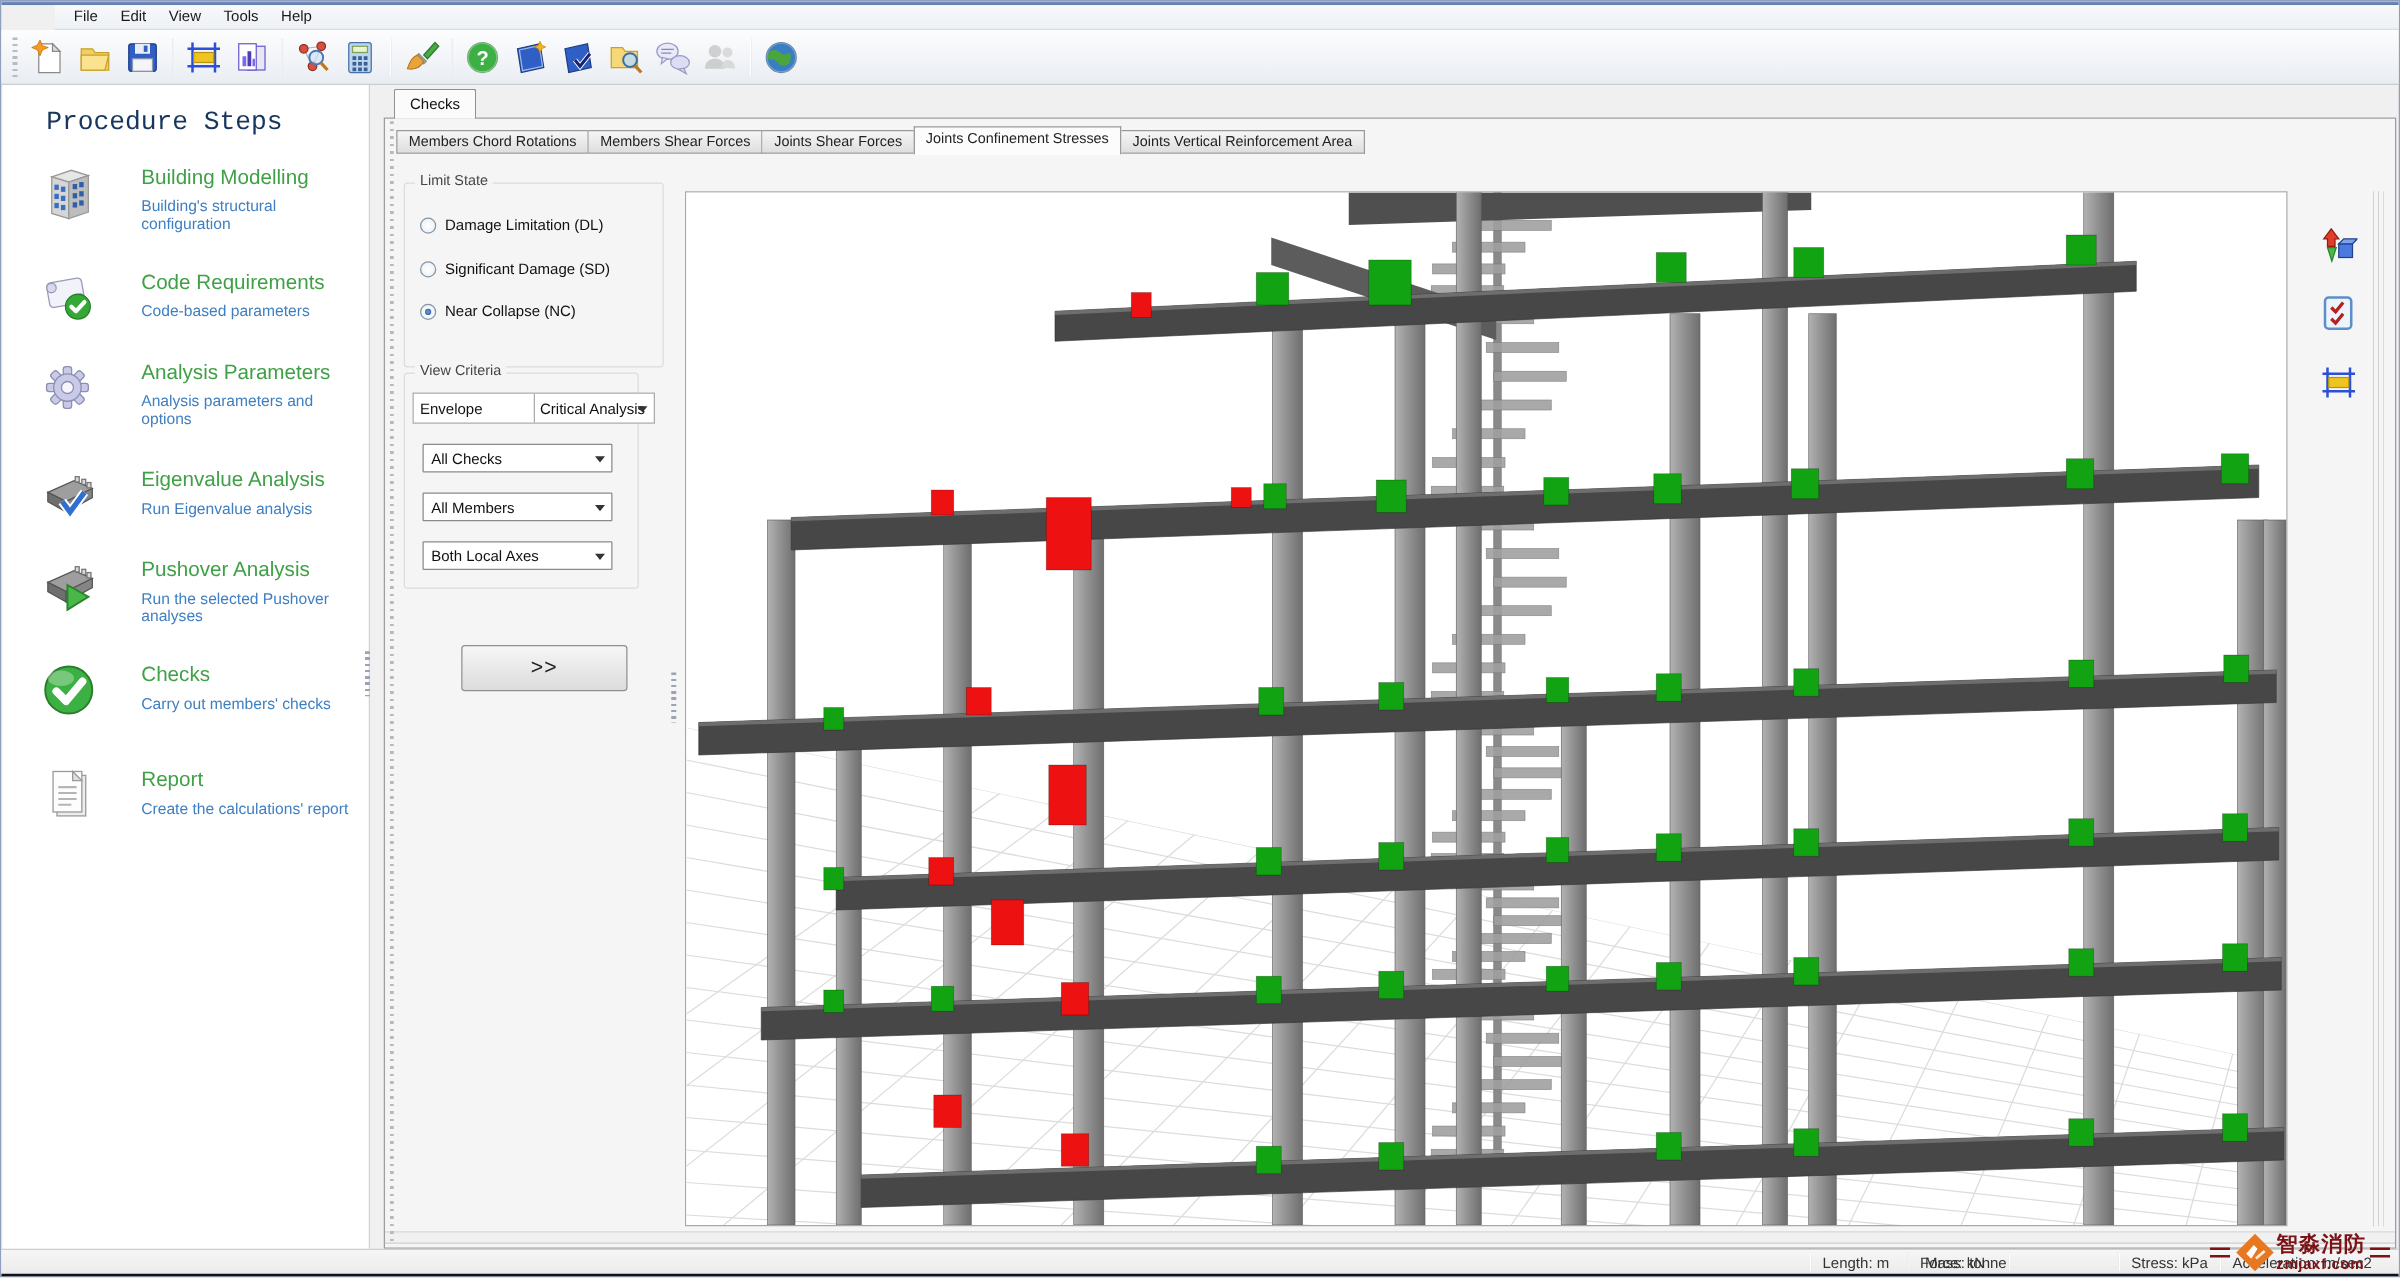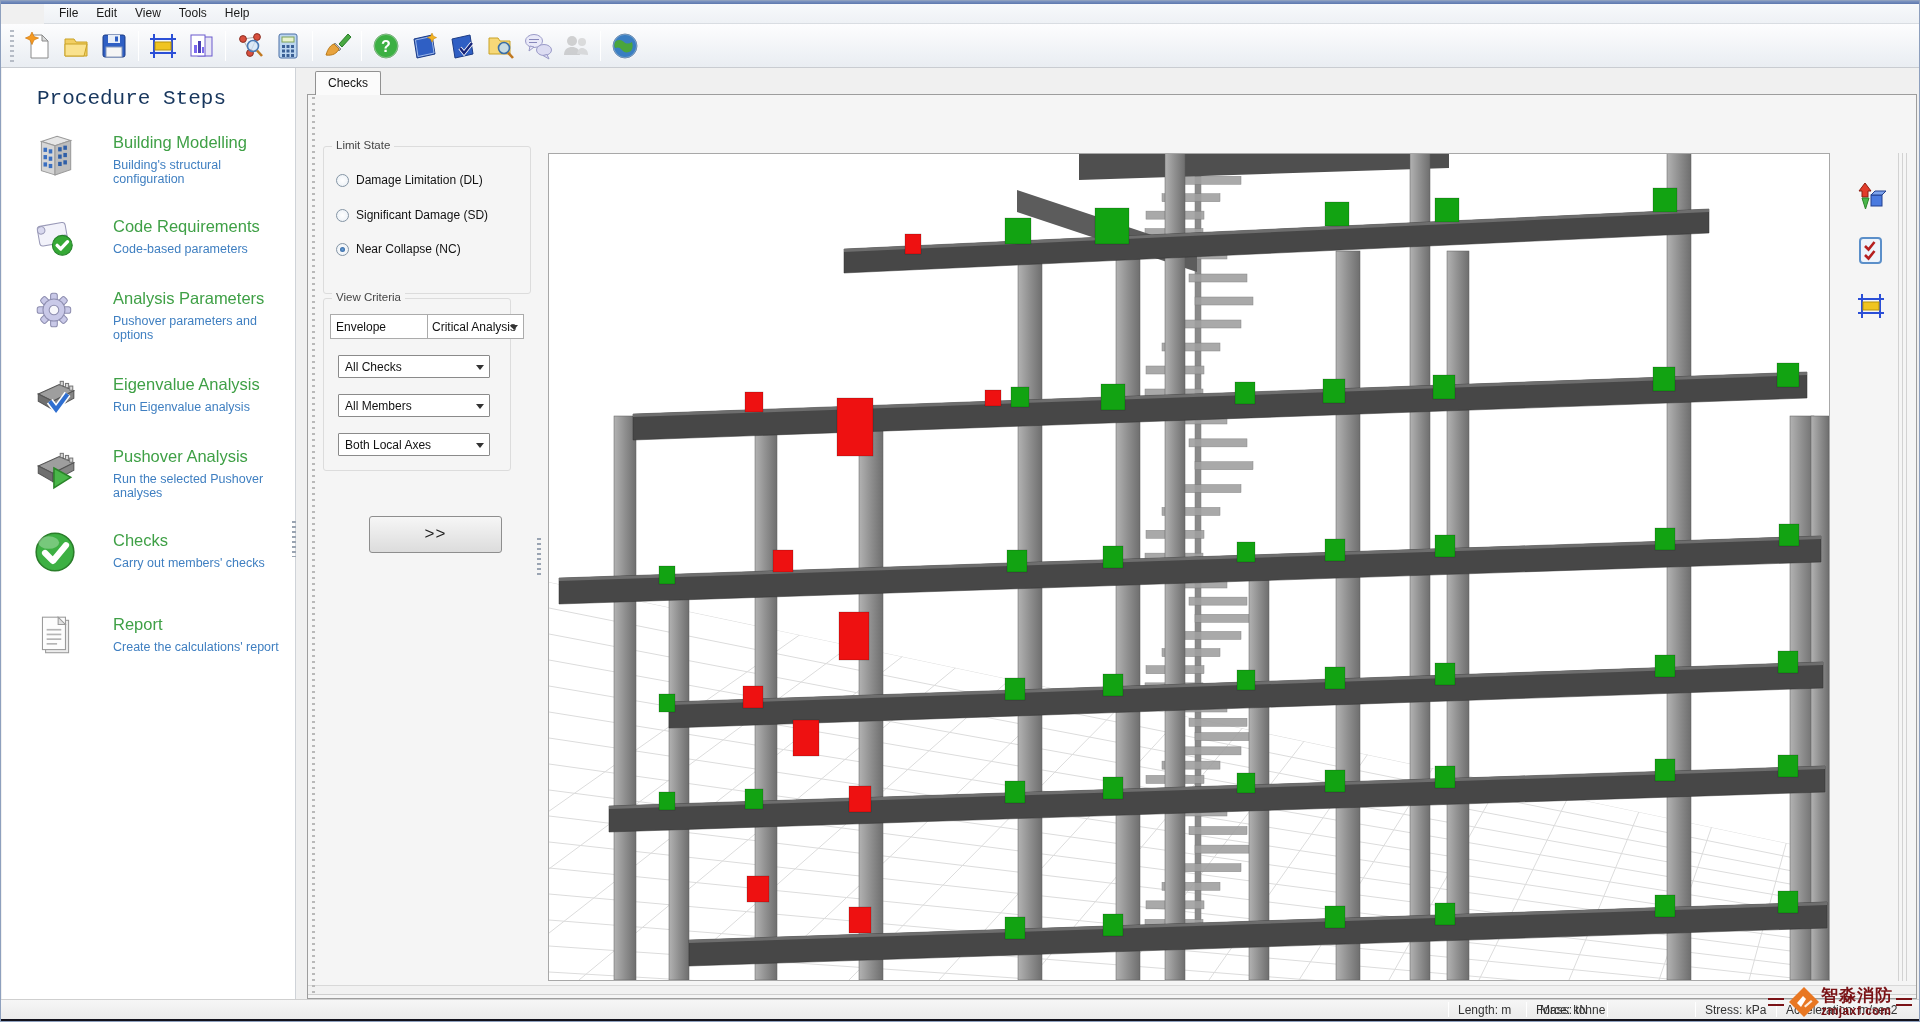--- a/index.html
+++ b/index.html
@@ -282,21 +282,21 @@
           <rect x="-3.2" y="-16" width="6.4" height="32" rx="2"></rect>
           <rect x="-3.2" y="-16" width="6.4" height="32" rx="2" transform="rotate(45)"></rect>
           <rect x="-3.2" y="-16" width="6.4" height="32" rx="2" transform="rotate(90)"></rect>
           <rect x="-3.2" y="-16" width="6.4" height="32" rx="2" transform="rotate(135)"></rect>
           <circle r="10.5"></circle>
           <circle r="4.6" fill="#f7f7fb"></circle>
         </g>
       </svg>
     <div class="stxt">
         <div class="st1">Analysis Parameters</div>
-        <div class="st2">Pushover parameters and options</div>
+        <div class="st2">Analysis parameters and options</div>
       </div>
   </div>
 
   <div class="side-item" style="top:372px">
     <svg class="sicon" viewBox="0 0 44 44">
         <polygon points="6,20 26,11 40,17 20,27" fill="#9e9e9e" stroke="#555"></polygon>
         <polygon points="6,20 20,27 20,35 6,27" fill="#6f6f6f" stroke="#555"></polygon>
         <polygon points="20,27 40,17 40,24 20,35" fill="#858585" stroke="#555"></polygon>
         <g fill="#d8d8d8" stroke="#777">
           <rect x="27" y="8" width="3" height="4"></rect>
@@ -359,20 +359,27 @@
         <div class="st2">Create the calculations' report</div>
       </div>
   </div>
 
   <div class="side-grip"></div>
 
   <div class="main-tab">Checks</div>
   <div class="tabpage"></div>
   <div class="page-grip"></div>
 
+  <div class="subtabs">
+    <div class="stab">Members Chord Rotations</div>
+    <div class="stab">Members Shear Forces</div>
+    <div class="stab">Joints Shear Forces</div>
+    <div class="stab active">Joints Confinement Stresses</div>
+    <div class="stab">Joints Vertical Reinforcement Area</div>
+  </div>
 
   <div class="groupbox" style="left:322px; top:145px; width:208px; height:148px;">
     <div class="glabel">Limit State</div>
     <div class="radio-row" style="top:26px">
         <span class="rdot"></span>
         <span>Damage Limitation (DL)</span>
       </div>
     <div class="radio-row" style="top:61px">
         <span class="rdot"></span>
         <span>Significant Damage (SD)</span>

